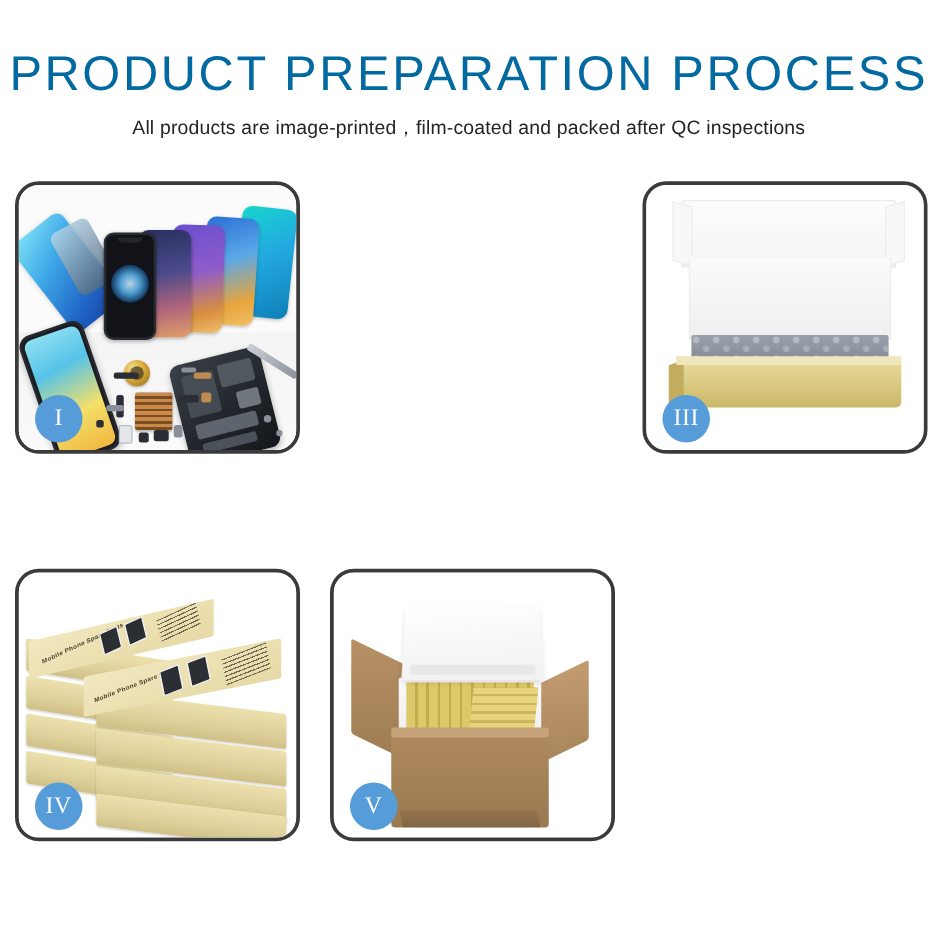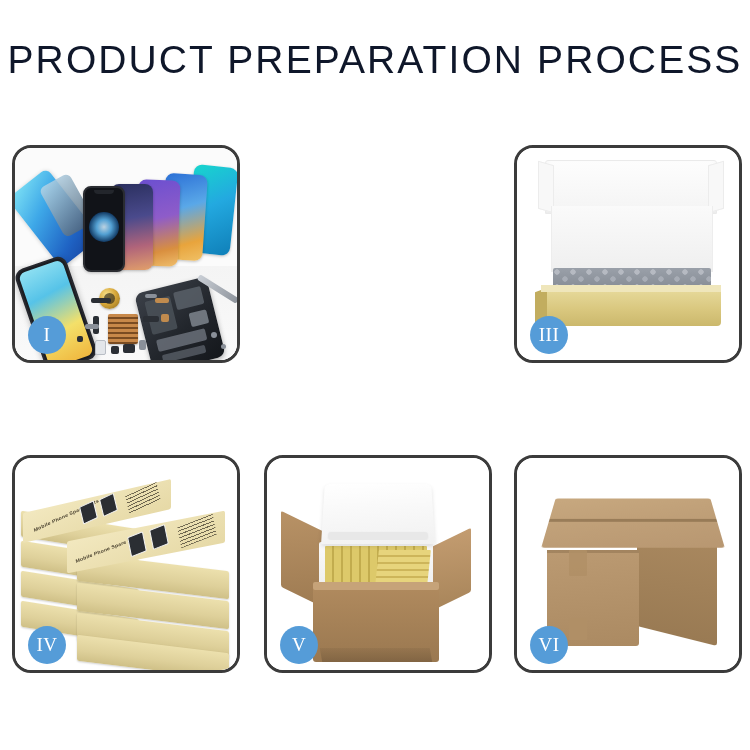--- a/index.html
+++ b/index.html
@@ -21,21 +21,21 @@
     width: 750px;
     text-align: center;
     padding-top: 40px;
     box-sizing: border-box;
   }
   .main-title {
     font-family: "Liberation Sans", sans-serif;
     font-size: 39px;
     font-weight: 400;
     letter-spacing: 2.1px;
-    color: #0f172a;
+    color: #0369a1;
     margin: 0;
     line-height: 1.0;
     white-space: nowrap;
   }
   .sub-title {
     font-family: "Liberation Sans", sans-serif;
     font-size: 15.5px;
     font-weight: 400;
     color: #242424;
     margin: 0;
@@ -413,20 +413,21 @@
   .ship-seam {
     position:absolute; left:30px; top:92px; width:92px; height:3px;
     background: rgba(120,95,62,.35);
   }
 </style>
 </head>
 <body>
 
 <div class="header">
   <h1 class="main-title">PRODUCT PREPARATION PROCESS</h1>
+  <p class="sub-title">All products are image-printed，film-coated and packed after QC inspections</p>
 </div>
 
 <div class="grid">
 
   <div class="row">
 
     <div class="panel c0">
       <div class="panel-scene">
         <div class="p1-bg"></div>
         <div class="p1-shade"></div>
@@ -530,27 +531,15 @@
         <div class="carton-flap-r"></div>
         <div class="foam-inner"></div>
         <div class="ybars"></div>
         <div class="ybars2"></div>
         <div class="foam-lid"></div>
         <div class="carton-body"></div>
       </div>
       <div class="badge">V</div>
     </div>
 
-    <div class="panel c2">
-      <div class="panel-scene">
-        <div class="p6-bg"></div>
-        <div class="ship-side"></div>
-        <div class="ship-top"></div>
-        <div class="ship-front"></div>
-        <div class="ship-seam"></div>
-        <div class="ship-tape t1"></div>
-        <div class="ship-tape t2"></div>
-      </div>
-      <div class="badge">VI</div>
-    </div>
 
   </div>
 </div>
 
 </body></html>

